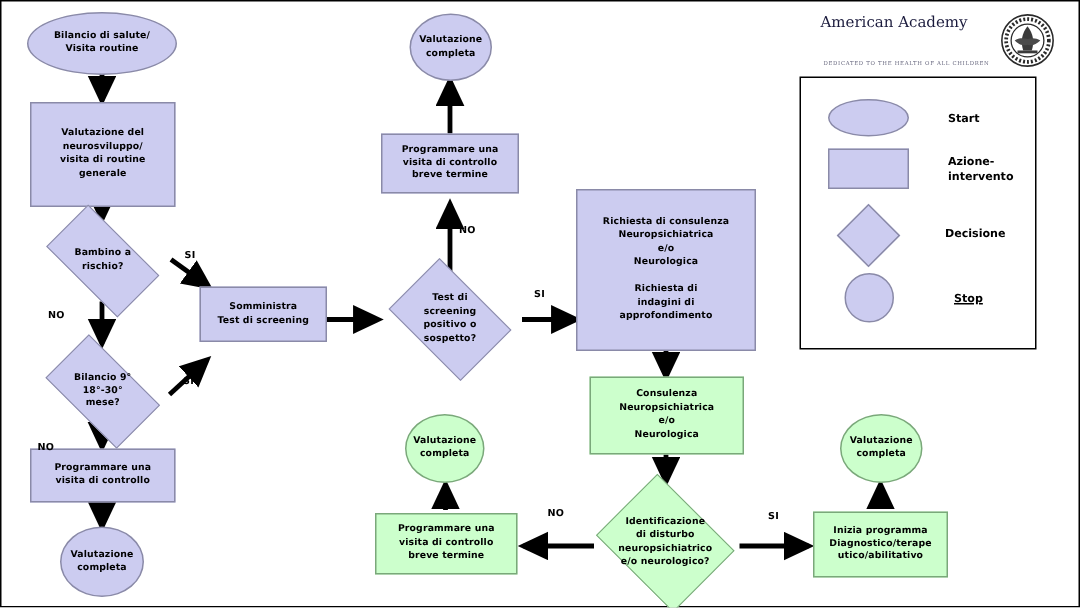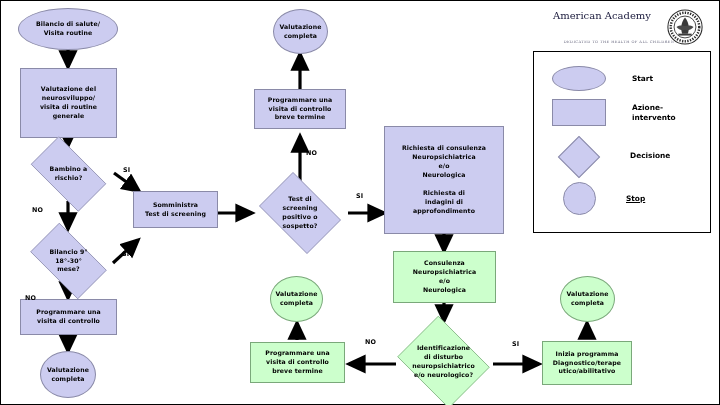--- a/index.html
+++ b/index.html
@@ -45,34 +45,34 @@
   .elabel{
     position:absolute;font-size:6.4px;font-weight:bold;color:#000;
     letter-spacing:.2px;
   }
 
   
   #arrows{position:absolute;left:0;top:0;width:720px;height:405px;}
 
   
   #legend{
-    position:absolute;left:532px;top:50px;width:178px;height:182px;
+    position:absolute;left:532px;top:50px;width:158px;height:182px;
     border:1px solid #000;background:#fff;box-sizing:border-box;
   }
   .lg-row{position:absolute;display:flex;align-items:center;}
   .lg-shape{position:relative;}
   .lg-el{width:52px;height:23px;border-radius:50%;background:#ccccf0;border:1px solid #8a8aa8;}
   .lg-rc{width:52px;height:25px;background:#ccccf0;border:1px solid #8a8aa8;}
   .lg-di{width:40px;height:40px;position:relative;}
   .lg-di i{position:absolute;left:6px;top:6px;width:28px;height:28px;background:#ccccf0;border:1px solid #8a8aa8;transform:rotate(45deg);display:block;}
   .lg-ci{width:31px;height:31px;border-radius:50%;background:#ccccf0;border:1px solid #8a8aa8;}
   .lg-txt{font-size:7.4px;font-weight:bold;color:#000;line-height:1.35;}
 
   
-  #aap{position:absolute;left:546px;top:6px;width:170px;height:42px;text-align:center;}
+  #aap{position:absolute;left:546px;top:6px;width:170px;height:42px;}
   #aap-name{
     position:absolute;left:0;top:2px;width:110px;
     font-family:"DejaVu Serif", serif;font-size:10px;color:#1a1a3c;
     line-height:1.35;
   }
   #aap-tag{
     position:absolute;left:2px;top:33px;width:140px;
     font-family:"DejaVu Serif", serif;font-size:3.6px;color:#6a6a80;
     letter-spacing:.45px;white-space:nowrap;
   }
@@ -269,17 +269,17 @@
         </span>
       <span class="lg-txt" style="margin-left:32px;">Decisione</span>
     </div>
     <div class="lg-row" style="left:18px;top:47px;width:150px;">
       <span class="lg-shape lg-rc"></span>
       <span class="lg-txt" style="margin-left:26px;white-space:pre-line;">Azione-
 intervento</span>
     </div>
     <div class="lg-row" style="left:29px;top:130px;width:150px;">
       <span class="lg-shape lg-ci"></span>
-      <span class="lg-txt" style="margin-left:30px;text-decoration:underline;">Stop</span>
+      <span class="lg-txt" style="margin-left:40px;text-decoration:underline;">Stop</span>
     </div>
   </div>
 
 </div>
 
 </body></html>

